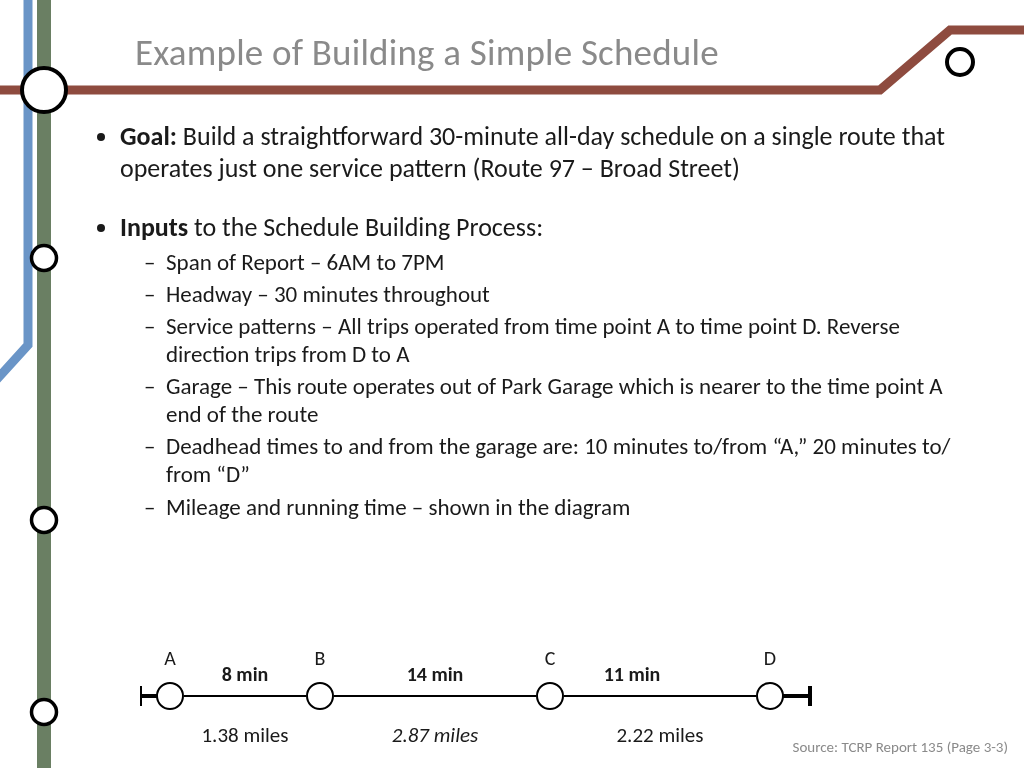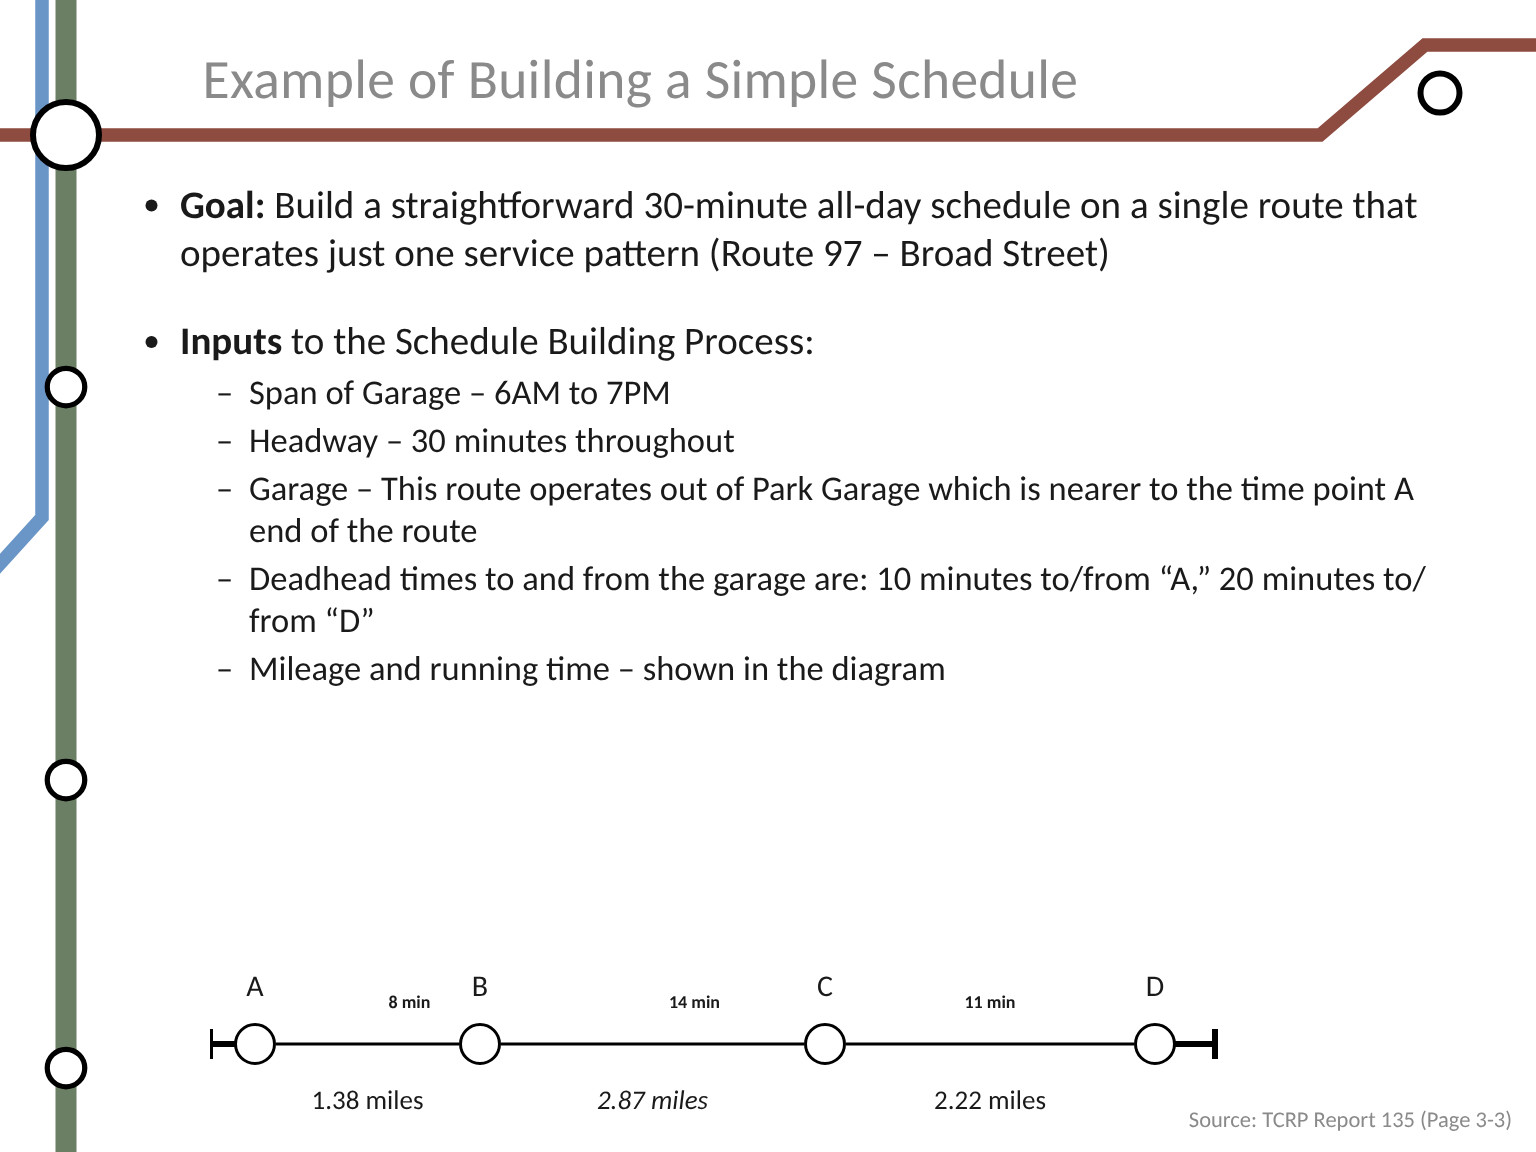--- a/index.html
+++ b/index.html
@@ -71,29 +71,28 @@
     .dgr-seg-line { stroke: #000; stroke-width: 2; }
     .dgr-end-line { stroke: #000; stroke-width: 4; }
     .dgr-letter {
       position: absolute;
       font-size: 20px;
       color: #1a1a1a;
       transform: translateX(-50%);
     }
     .dgr-time {
       position: absolute;
-      font-size: 12px;
+      font-size: 20px;
       font-weight: 700;
       color: #1a1a1a;
       transform: translateX(-50%);
-      margin-left: 28px;
     }
     .dgr-miles {
       position: absolute;
-      font-size: 18px;
+      font-size: 21px;
       color: #1a1a1a;
       transform: translateX(-50%);
     }
     .source {
       position: absolute;
       right: 16px;
       bottom: 12px;
       font-size: 15px;
       color: #8a8a8a;
       text-align: center;
@@ -129,22 +128,23 @@
 <div class="content">
   <h1 class="title">Example of Building a Simple Schedule</h1>
 
   <ul class="bul">
     <li>
       <span class="b">Goal:</span><span> Build a straightforward 30-minute all-day schedule on a single route that operates just one service pattern (Route 97 – Broad Street)</span>
     </li>
     <li>
       <span class="b">Inputs</span><span> to the Schedule Building Process:</span>
       <ul class="sub">
-        <li>Span of Garage – 6AM to 7PM</li>
+        <li>Span of Report – 6AM to 7PM</li>
         <li>Headway – 30 minutes throughout</li>
+        <li>Service patterns – All trips operated from time point A to time point D. Reverse direction trips from D to A</li>
         <li>Garage – This route operates out of Park Garage which is nearer to the time point A end of the route</li>
         <li>Deadhead times to and from the garage are: 10 minutes to/from “A,” 20 minutes to/ from “D”</li>
         <li>Mileage and running time – shown in the diagram</li>
       </ul>
     </li>
   </ul>
 </div>
 
 <div class="diagram">
   <svg width="720" height="110" style="position:absolute;left:0;top:0;">

